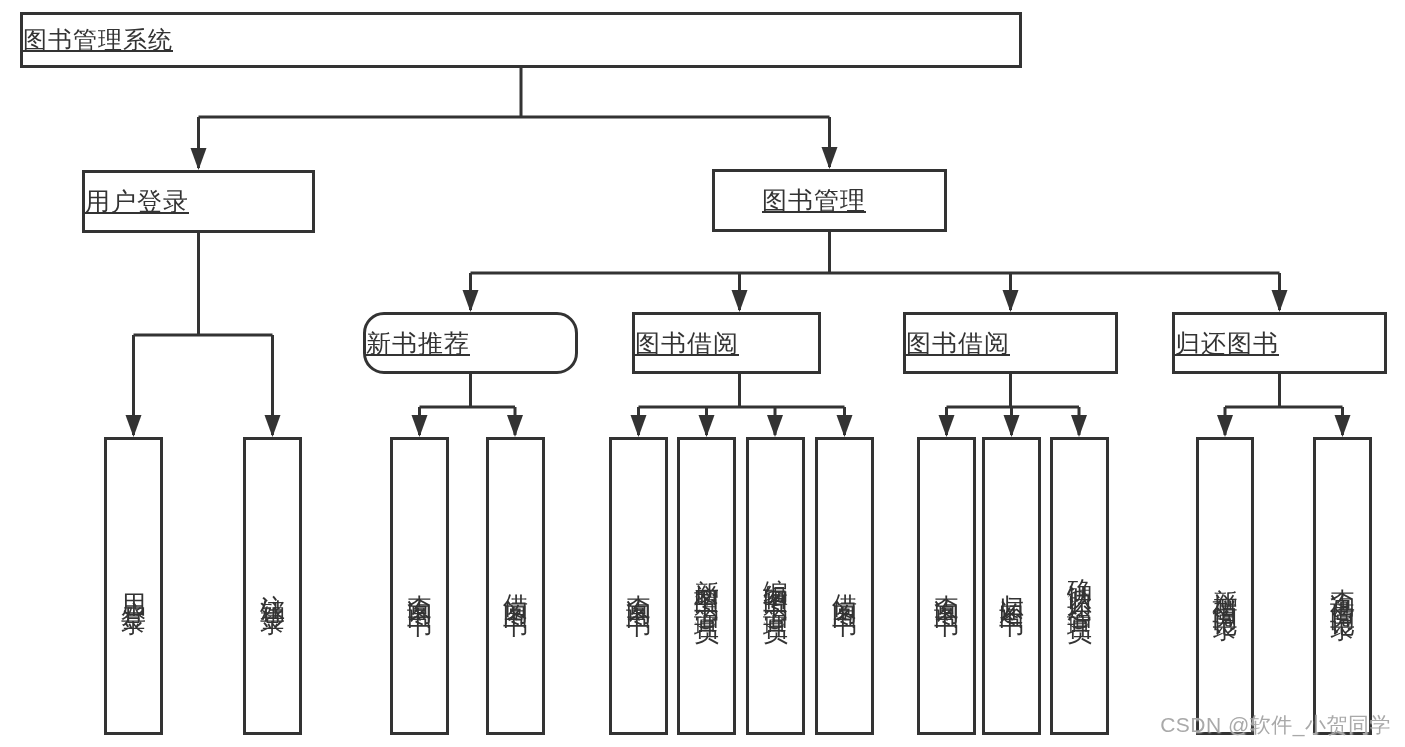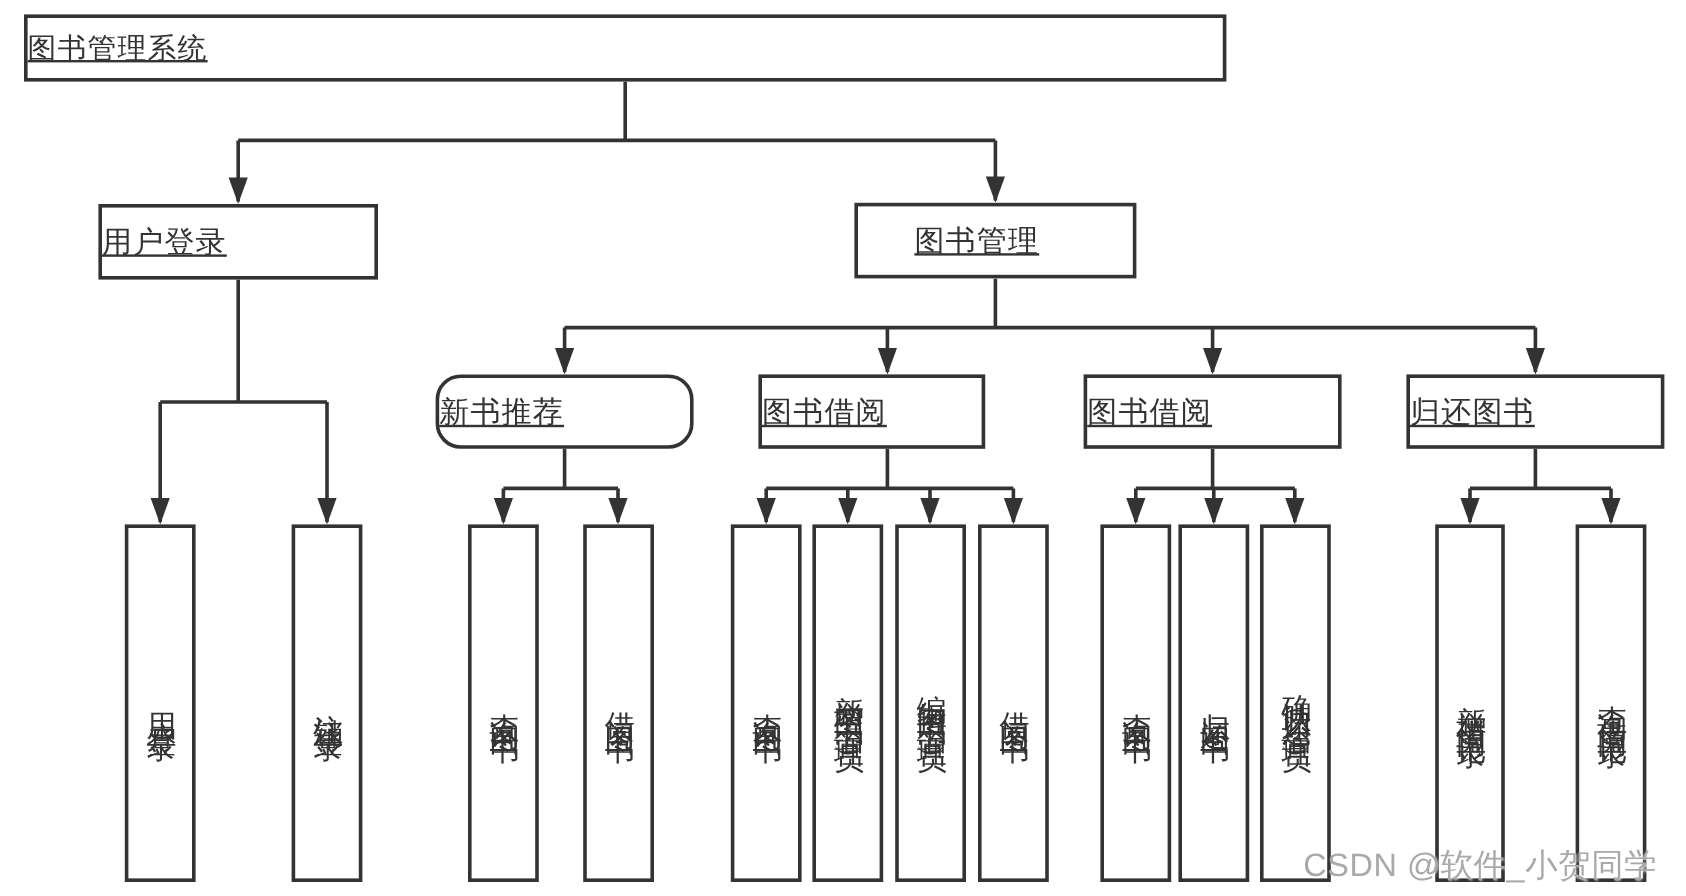--- a/index.html
+++ b/index.html
@@ -58,23 +58,23 @@
     font-size: 25px;
   }
   .vnode .vlabel {
     writing-mode: vertical-rl;
     letter-spacing: 6px;
     line-height: 1;
     white-space: nowrap;
   }
   #watermark {
     position: absolute;
-    right: 24px;
+    right: 14px;
     bottom: 8px;
-    font-size: 27px;
+    font-size: 21px;
     color: var(--wm);
     letter-spacing: 0.5px;
     z-index: 5;
     text-shadow: 1px 1px 2px rgba(255,255,255,0.85);
   }
 </style>
 </head>
 <body>
 
 <div id="canvas">

